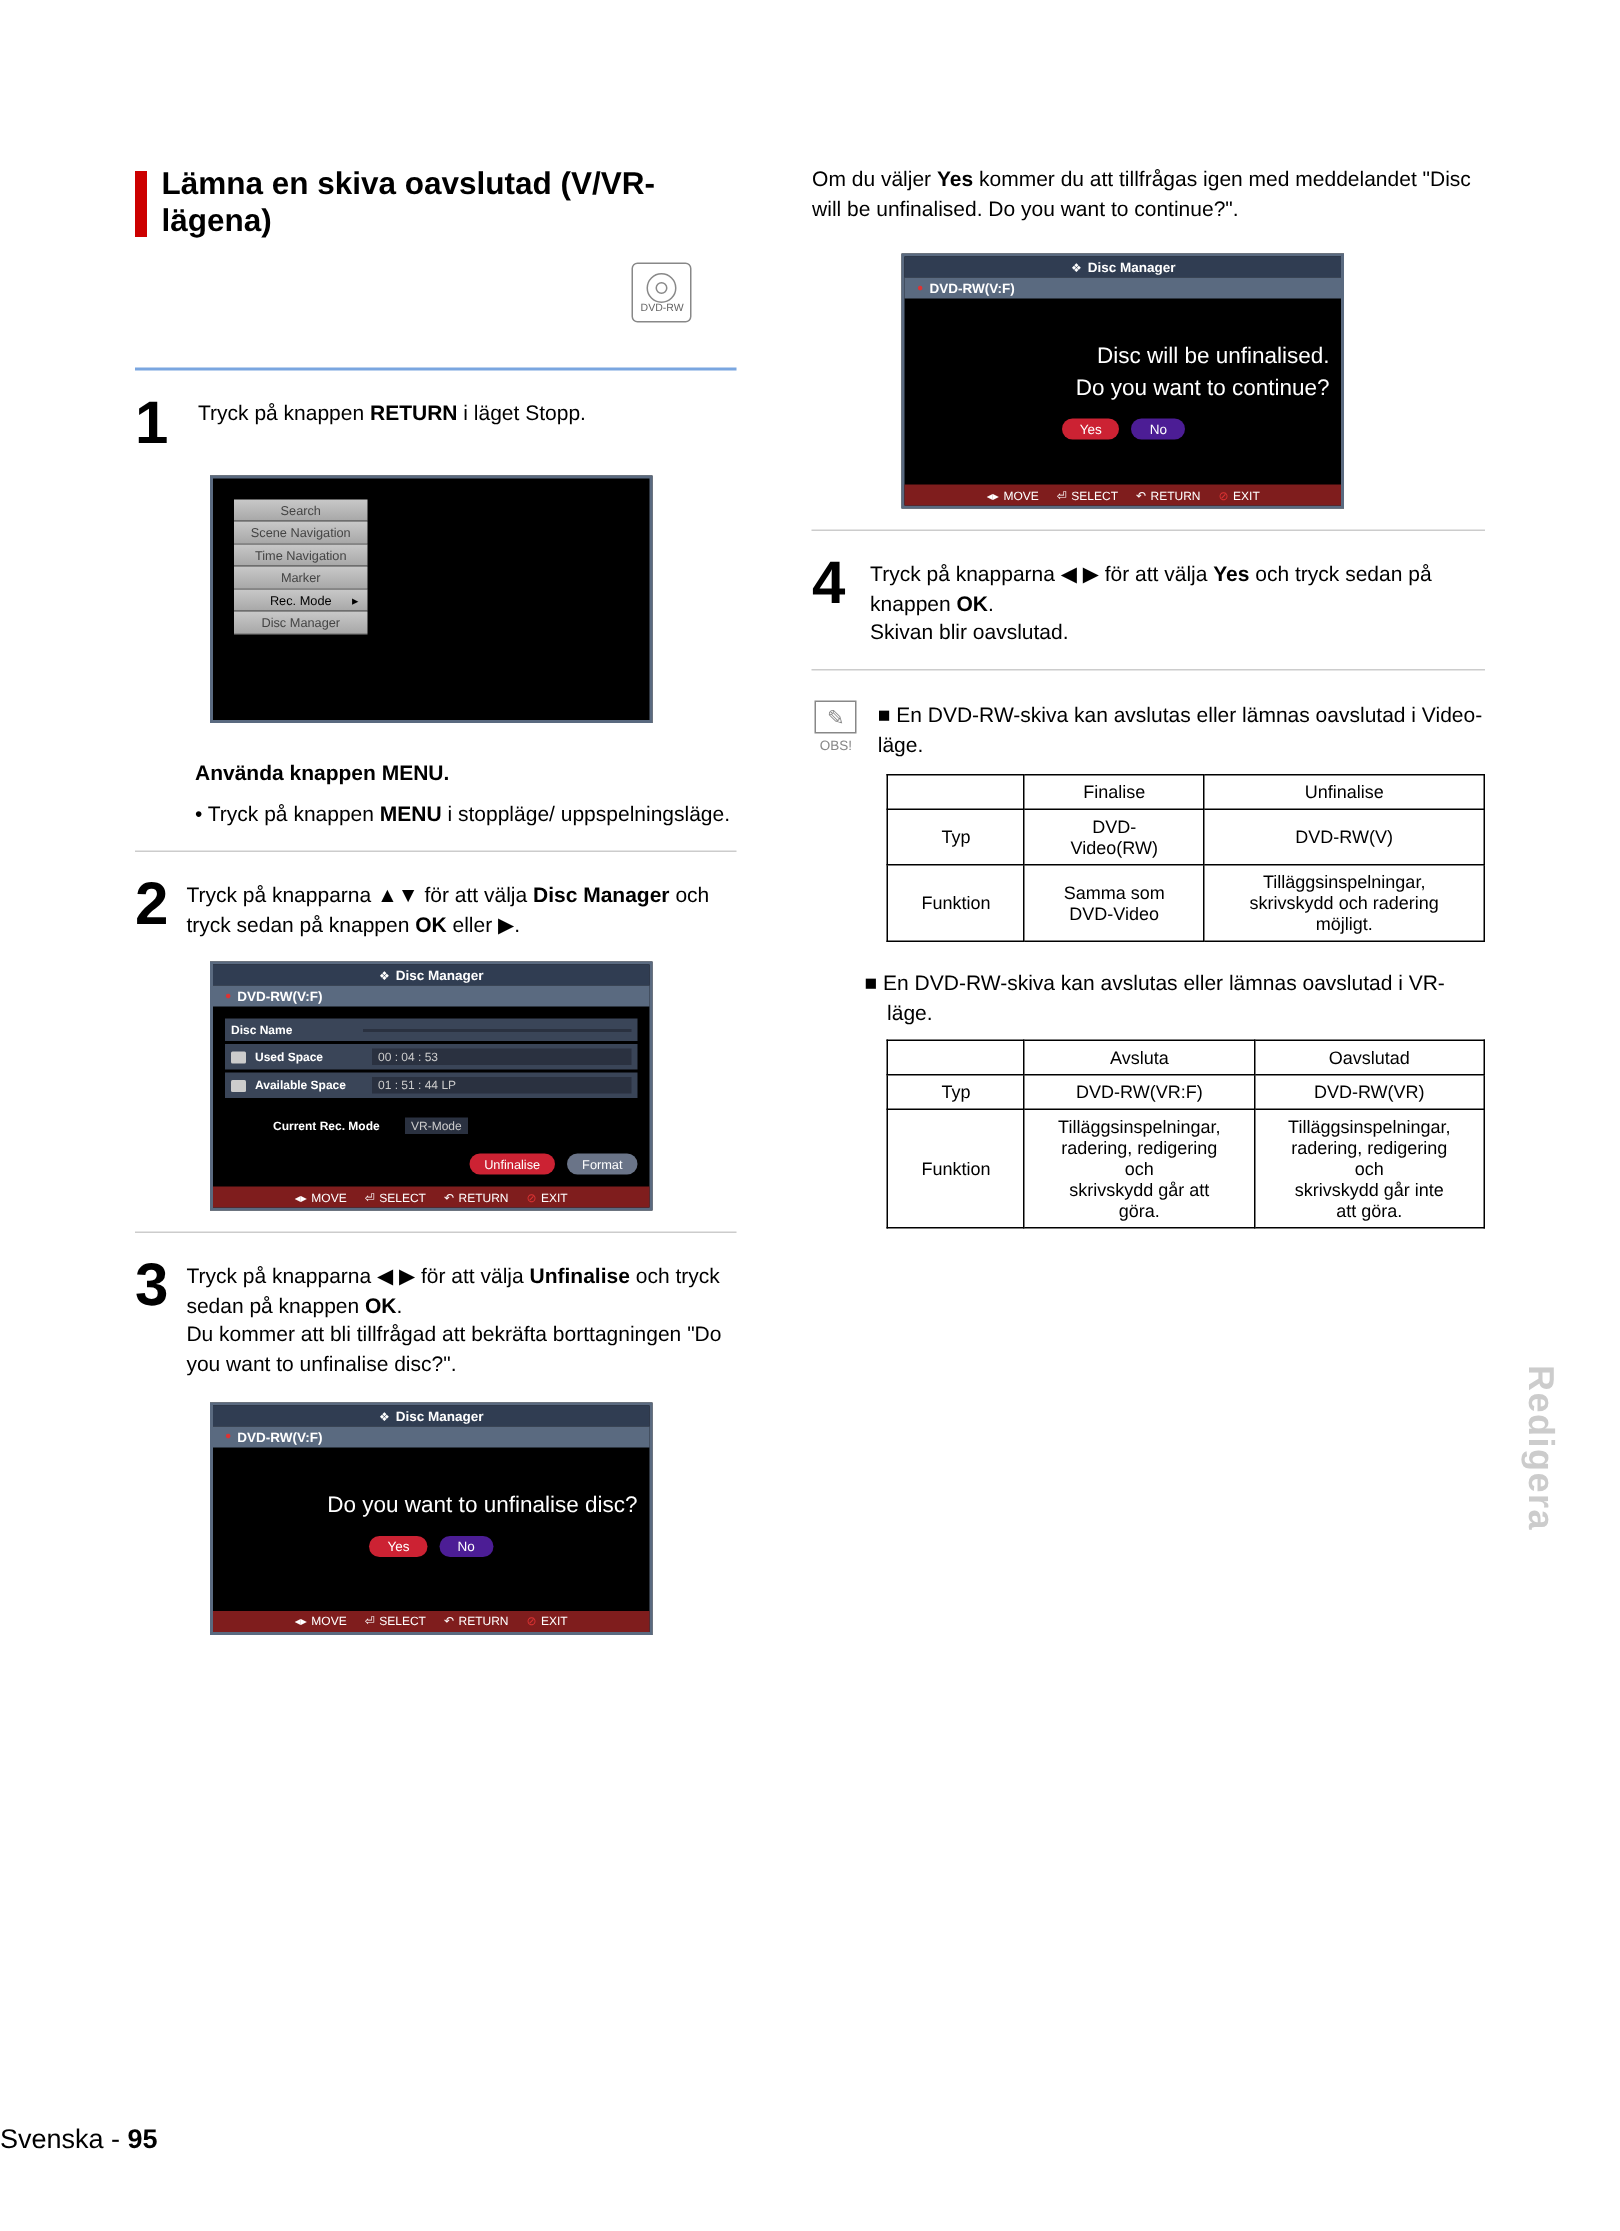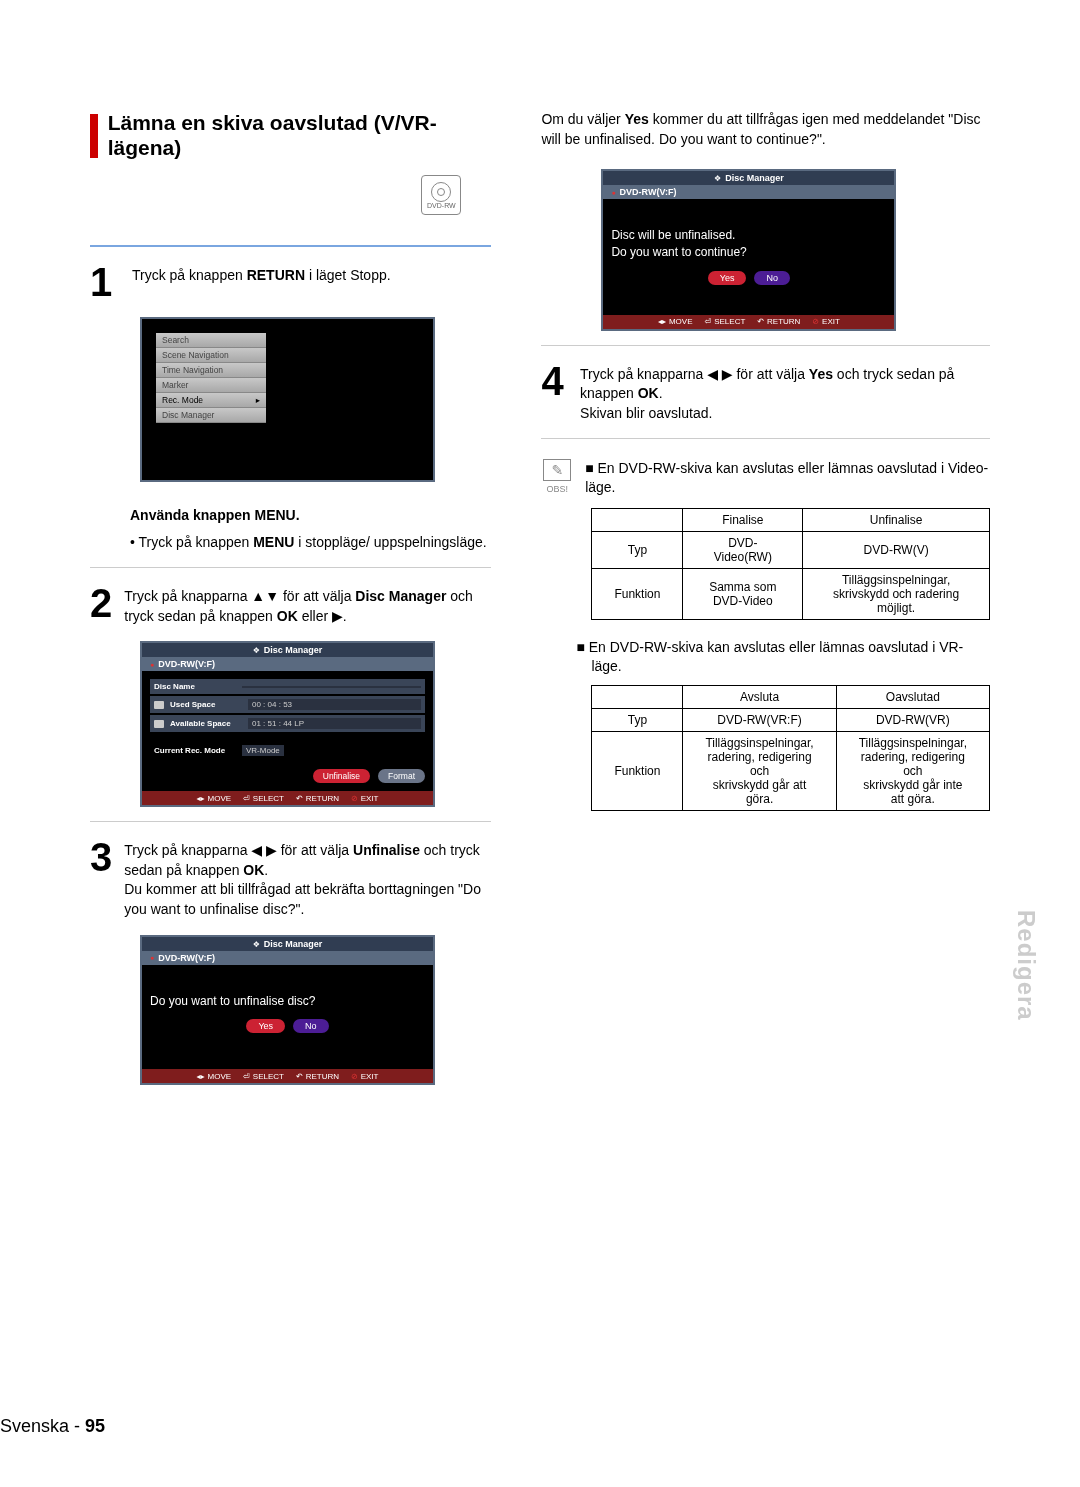--- a/index.html
+++ b/index.html
@@ -30,33 +30,33 @@
   .screenshot .header-label { background: #5a6a80; height: 14px; display:flex; align-items:center; padding-left:8px; font-size:9px; font-weight:bold; }
   .screenshot .header-label::before { content:"●"; color:#d33; margin-right:4px; font-size:7px; }
   .screenshot .body { padding: 8px; min-height: 90px; }
   .screenshot .nav-bar { height: 14px; background: #7f1d1d; display:flex; align-items:center; justify-content:center; gap:12px; font-size:8px; }
   .nav-bar span::before { margin-right:3px; }
   .nav-bar .move::before { content:"◂▸"; }
   .nav-bar .select::before { content:"⏎"; }
   .nav-bar .return::before { content:"↶"; }
   .nav-bar .exit::before { content:"⊘"; color:#d33; }
   
-  .menu-list { width: 110px; font-size: 8.5px; }
+  .menu-list { width: 89px; font-size: 8.5px; text-align: center; }
   .menu-list .mi { background: linear-gradient(#c8c8c8,#a8a8a8); color:#444; padding:2px 6px; border-bottom:1px solid #888; position:relative; }
   .menu-list .mi.sel { color:#000; font-weight: normal; }
   .menu-list .mi.sel::after { content:"▸"; position:absolute; right:6px; }
   
   .info-row { display:flex; align-items:center; gap:6px; font-size:8px; padding:3px 4px; background:#3a4558; margin-bottom:2px; }
   .info-row .label { width:82px; font-weight:bold; }
   .info-row .val { background:#2a3140; padding:1px 4px; flex:1; color:#ccc; }
   .info-row .ico { width:10px; height:8px; background:#ccc; border-radius:1px; }
   .pill-row { display:flex; gap:8px; justify-content:flex-end; margin-top:10px; }
   .pill { padding:2px 10px; font-size:8.5px; border-radius:8px; background:#6a7488; }
   .pill.red { background:#c23; }
-  .dialog-center { text-align:left; padding-top:20px; font-size:12px; line-height:1.4; }
+  .dialog-center { text-align:right; padding-top:20px; font-size:15px; line-height:1.4; }
   .btn-row { display:flex; gap:8px; justify-content:center; margin:10px 0; }
   .dbtn { padding:2px 12px; border-radius:8px; background:#4c1d95; font-size:9px; }
   .dbtn.sel { background:#c23; }
   
   .right .para { font-size:14px; line-height:1.4; margin-bottom:20px; }
   .note-box { display:flex; gap:12px; margin:20px 0 10px 0; }
   .note-icon { width:34px; display:flex; flex-direction:column; align-items:center; font-size:9px; color:#888; }
   .note-icon .sq { width:28px; height:22px; border:1px solid #888; display:flex; align-items:center; justify-content:center; font-size:14px; margin-bottom:3px; }
   .note-text { font-size:14px; line-height:1.4; }
   .note-text::before { content:"■ "; }
@@ -137,21 +137,21 @@
               <span class="ico"></span>
               <span class="label" style="width:72px;">Used Space</span>
               <span class="val">00 : 04 : 53</span>
             </div>
           <div class="info-row">
               <span class="ico"></span>
               <span class="label" style="width:72px;">Available Space</span>
               <span class="val">01 : 51 : 44 LP</span>
             </div>
           <div style="height:8px;"></div>
-          <div class="info-row" style="background:transparent;">
+          <div class="info-row" style="background:transparent;margin-left:28px;">
               <span class="label">Current Rec. Mode</span>
               <span class="val" style="flex:0 0 auto;">VR-Mode</span>
             </div>
           <div class="pill-row">
             <span class="pill red">Unfinalise</span>
             <span class="pill">Format</span>
           </div>
         </div>
         <div class="nav-bar">
           <span class="move">MOVE</span>

